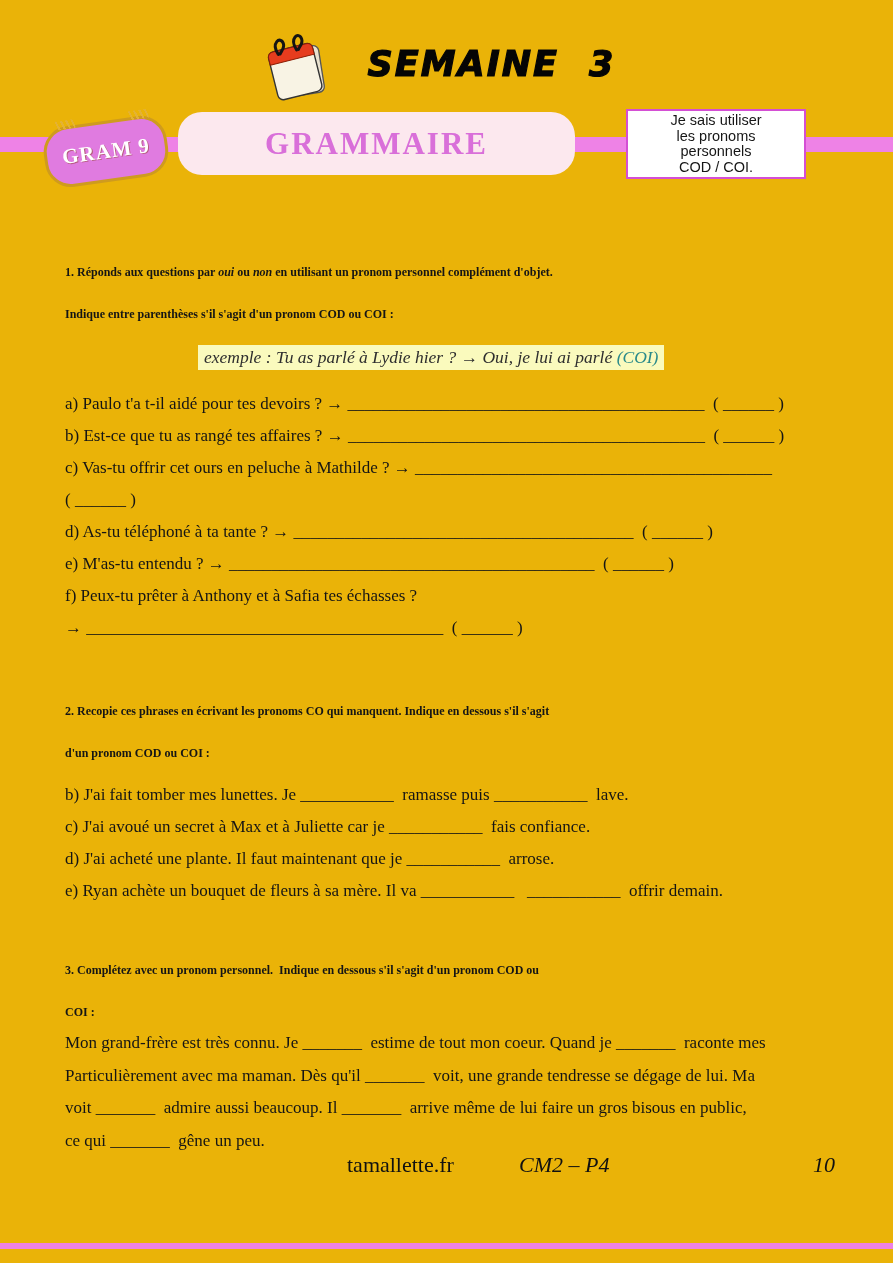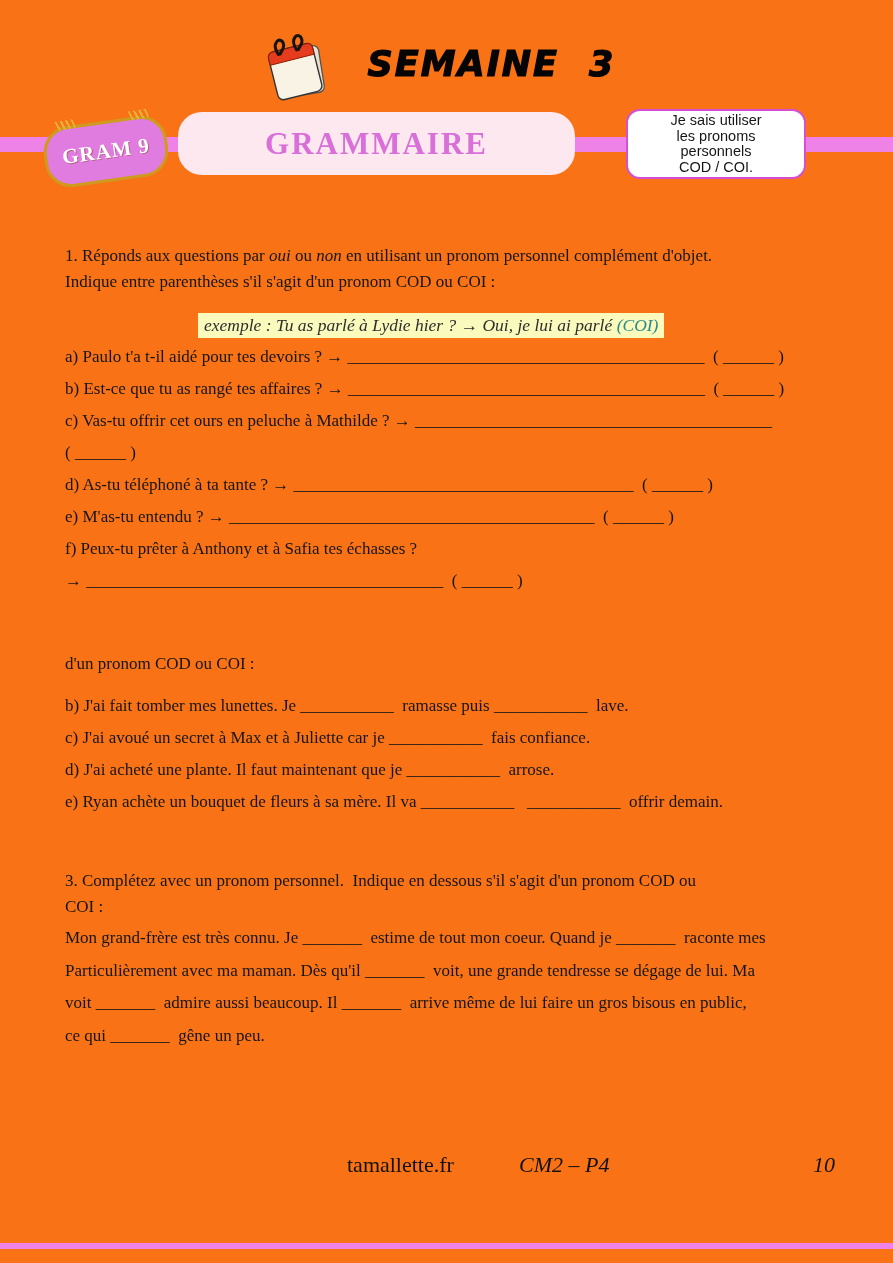--- a/index.html
+++ b/index.html
@@ -1,16 +1,16 @@
 <!DOCTYPE html>
 <html><head>
 <meta charset="utf-8">
 <style>
   html,body{margin:0;padding:0;background:#ffffff;}
-  .page{position:relative;width:893px;height:1263px;background:#f97316;overflow:hidden;
+  .page{position:relative;width:893px;height:1263px;background:#eab308;overflow:hidden;
         font-family:"Liberation Serif",serif;color:#151515;}
 
   
   .header-row{position:absolute;top:22px;left:0;right:0;display:flex;justify-content:center;
               align-items:center;gap:40px;transform:translateX(-8px);}
   .cal-icon{width:66px;height:84px;display:block;}
   .week-title{font-family:"DejaVu Sans",sans-serif;font-weight:bold;font-style:italic;
               font-size:35px;letter-spacing:2px;word-spacing:16px;color:#050505;
               -webkit-text-stroke:1.2px #050505;}
 
@@ -26,33 +26,33 @@
   .badge::before,.badge::after{content:"";position:absolute;top:-9px;width:20px;height:9px;
          background:repeating-linear-gradient(70deg,transparent 0 3px,#e4b234 3px 5px);}
   .badge::before{left:12px;} .badge::after{right:12px;}
 
   .subject-box{position:absolute;left:178px;top:112px;width:397px;height:63px;background:#fce8ee;
          border-radius:24px;display:flex;align-items:center;justify-content:center;}
   .subject-box span{font-family:"Liberation Serif",serif;font-weight:bold;font-size:31px;
          letter-spacing:2px;color:#d96fd9;}
 
   .objective-box{position:absolute;left:626px;top:109px;width:176px;height:66px;background:#ffffff;
-         border:2.5px solid #d44fd4;border-radius:14px;display:flex;flex-direction:column;
+         border:2.5px solid #d44fd4;border-radius:0;display:flex;flex-direction:column;
          align-items:center;justify-content:center;z-index:2;}
   .objective-box div{font-family:"Liberation Sans",sans-serif;font-size:14.5px;line-height:15.5px;
          color:#161616;text-align:center;}
 
   
   .content{position:absolute;left:65px;top:243px;width:764px;font-size:17px;}
-  .ex-title div{font-weight:normal;font-size:17px;line-height:26px;white-space:pre-wrap;}
+  .ex-title div{font-weight:bold;font-size:12px;line-height:26px;white-space:pre-wrap;margin-top:16px;}
   .it{font-style:italic;}
   .example-row{margin-top:20px;margin-left:133px;height:26px;}
   .hl{background:#fafabd;font-style:italic;font-size:17.5px;color:#2e2e2e;padding:2px 6px 3px 6px;}
   .hl .tag{color:#2a8a8a;}
-  .lines{}
+  .lines{margin-top:15px;}
   .lines div{line-height:32px;white-space:pre;}
   .ex2-title{margin-top:54px;}
   .ex2-lines{margin-top:13px;}
   .ex3-title{margin-top:50px;}
   .ex3-lines{margin-top:2px;}
   .ex3-lines div{line-height:32.5px;white-space:pre;}
 
   
   .footer span{position:absolute;top:1144px;font-size:22px;color:#111;margin-top:8px;}
   .footer .site{left:347px;}
@@ -112,20 +112,21 @@
       <div>b) Est-ce que tu as rangé tes affaires ? → __________________________________________  ( ______ )</div>
       <div>c) Vas-tu offrir cet ours en peluche à Mathilde ? → __________________________________________</div>
       <div>( ______ )</div>
       <div>d) As-tu téléphoné à ta tante ? → ________________________________________  ( ______ )</div>
       <div>e) M'as-tu entendu ? → ___________________________________________  ( ______ )</div>
       <div>f) Peux-tu prêter à Anthony et à Safia tes échasses ?</div>
       <div>→ __________________________________________  ( ______ )</div>
     </div>
 
     <div class="ex-title ex2-title">
+      <div>2. Recopie ces phrases en écrivant les pronoms CO qui manquent. Indique en dessous s'il s'agit</div>
       <div>d'un pronom COD ou COI :</div>
     </div>
 
     <div class="lines ex2-lines">
       <div>b) J'ai fait tomber mes lunettes. Je ___________  ramasse puis ___________  lave.</div>
       <div>c) J'ai avoué un secret à Max et à Juliette car je ___________  fais confiance.</div>
       <div>d) J'ai acheté une plante. Il faut maintenant que je ___________  arrose.</div>
       <div>e) Ryan achète un bouquet de fleurs à sa mère. Il va ___________   ___________  offrir demain.</div>
     </div>
 

